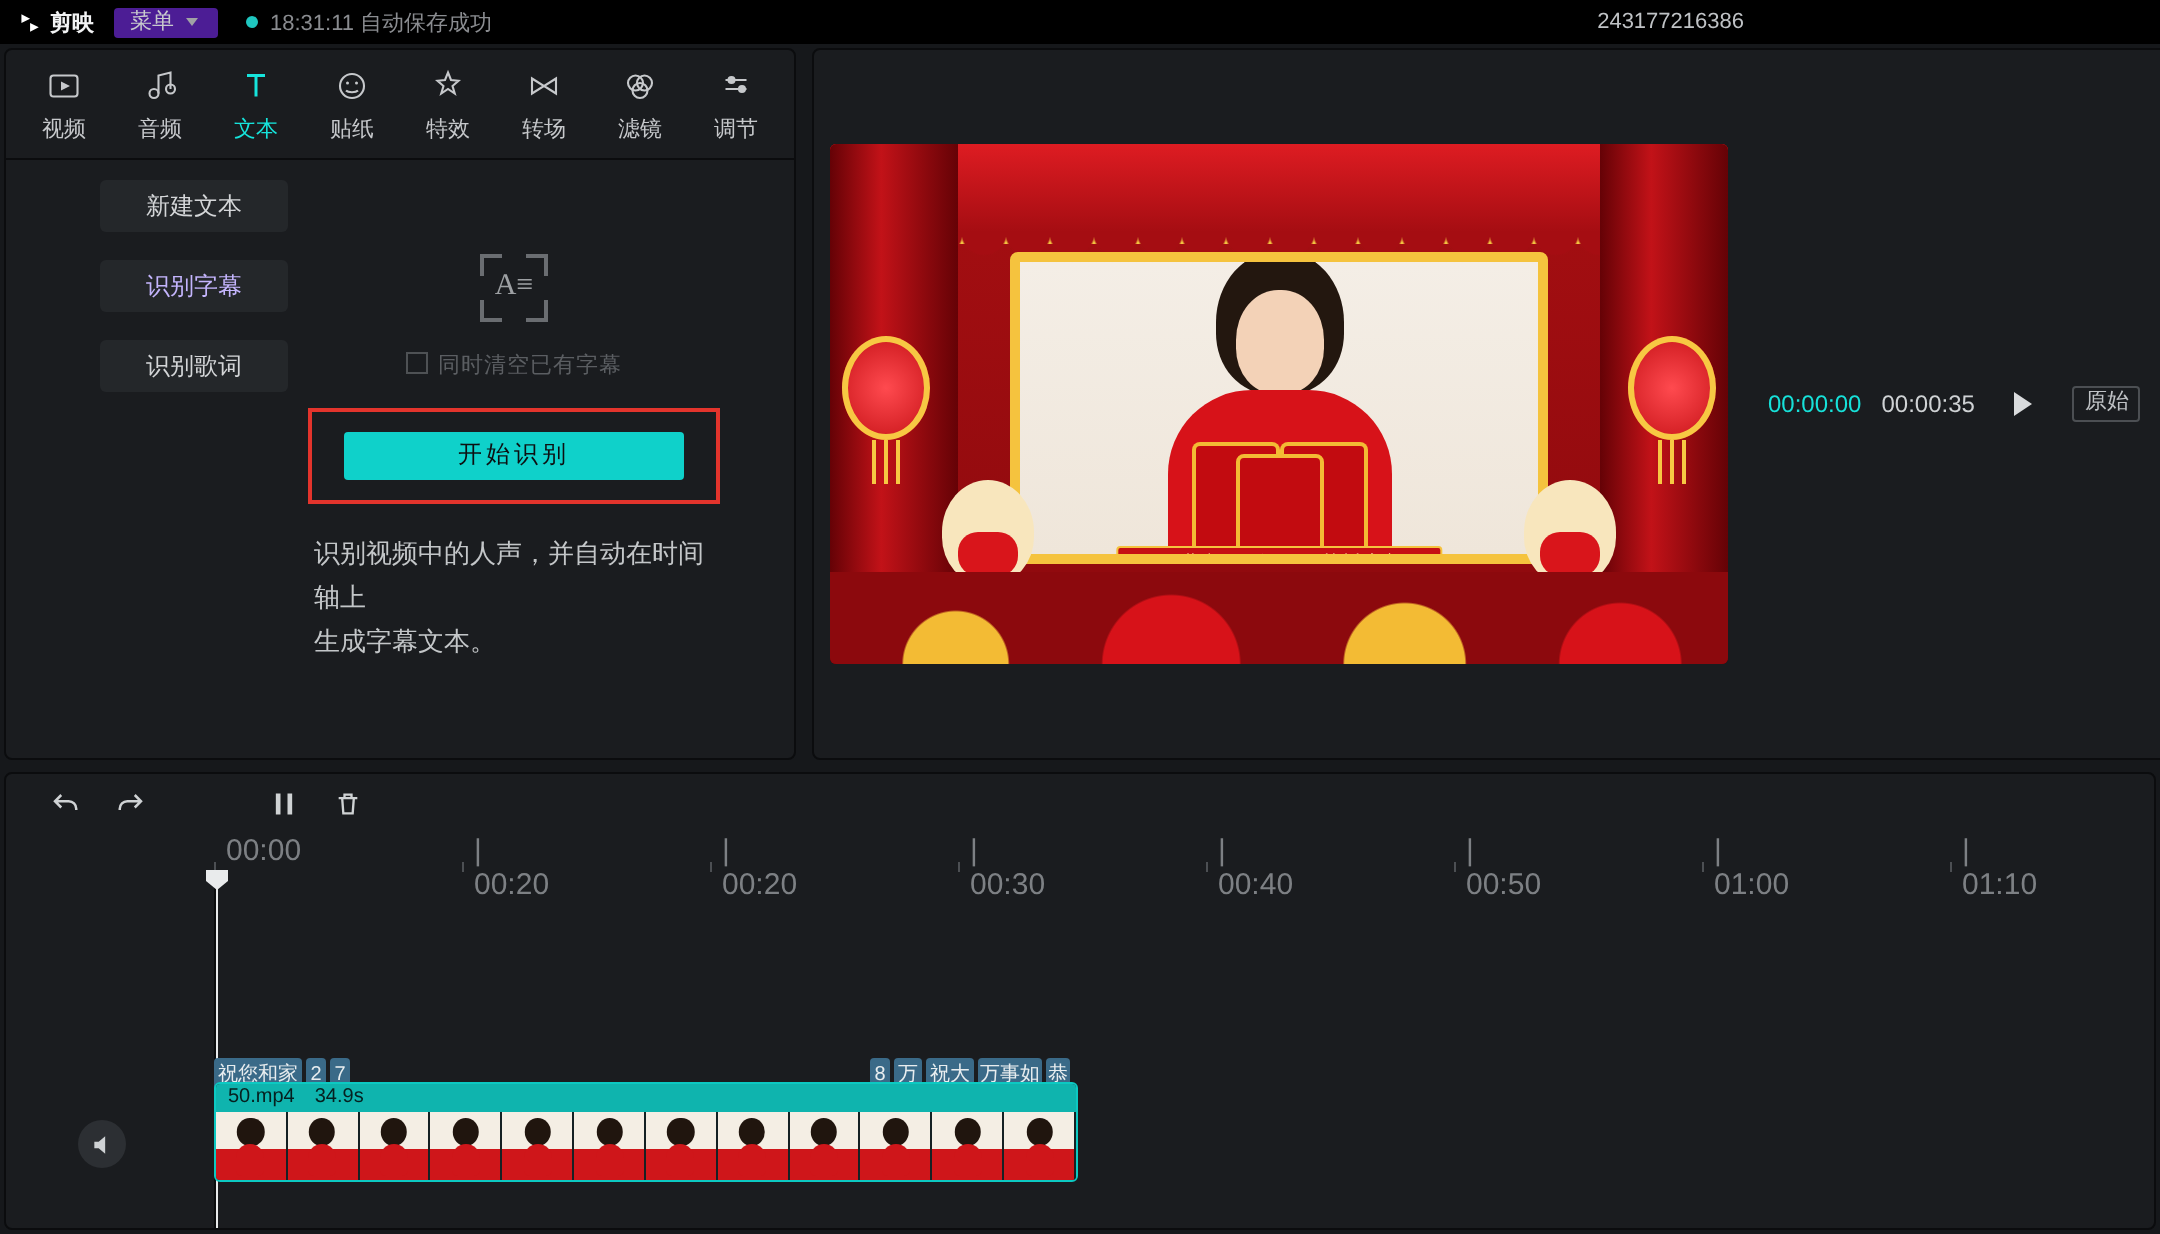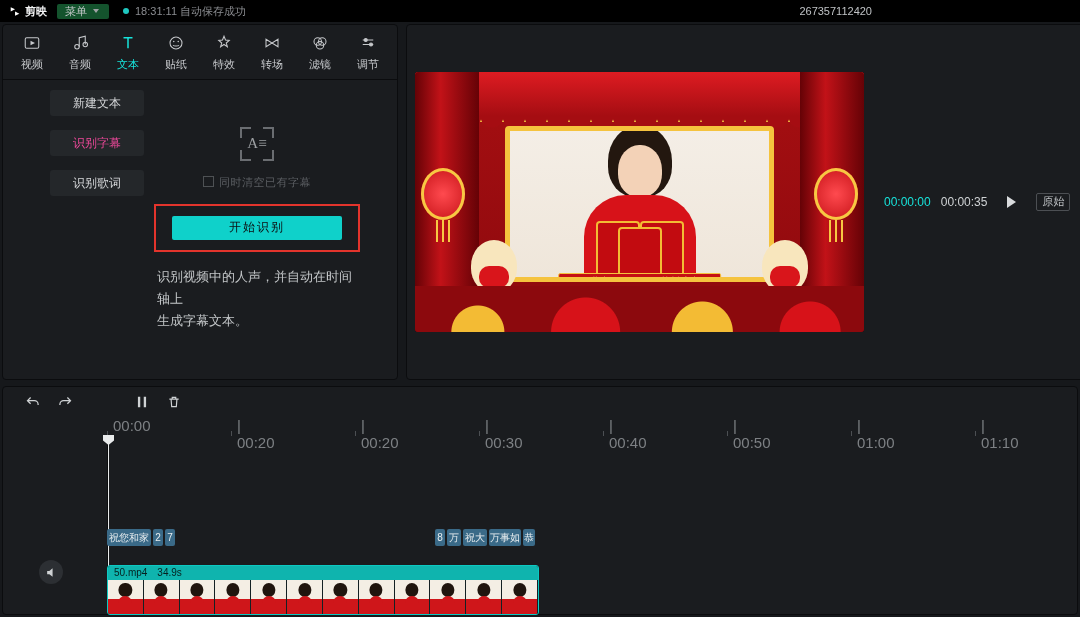--- a/index.html
+++ b/index.html
@@ -1,42 +1,42 @@
 <!DOCTYPE html>
 <html><head>
 <meta charset="utf-8">
 <style>
   html,body{margin:0;padding:0;background:#0f1114;color:#cfd2d4;font-family:"Microsoft YaHei","PingFang SC",sans-serif;font-size:12px;overflow:hidden;}
   .app{width:1080px;height:617px;background:#16181b;display:flex;flex-direction:column;position:relative;}
   
   .titlebar{height:22px;background:#000;display:flex;align-items:center;padding:0 8px;font-size:11px;color:#9a9ca0;}
   .titlebar .logo{color:#f2f3f4;font-weight:600;margin-right:10px;display:flex;align-items:center;gap:4px;}
   .titlebar .logo svg{width:13px;height:13px;}
-  .titlebar .menu-btn{background:#14532d;color:#c8cacd;padding:0 10px 0 8px;height:15px;line-height:15px;border-radius:2px;margin-right:14px;display:flex;align-items:center;gap:6px;cursor:pointer;}
+  .titlebar .menu-btn{background:#4c1d95;color:#c8cacd;padding:0 10px 0 8px;height:15px;line-height:15px;border-radius:2px;margin-right:14px;display:flex;align-items:center;gap:6px;cursor:pointer;}
   .titlebar .menu-btn .tri{width:0;height:0;border-left:3px solid transparent;border-right:3px solid transparent;border-top:4px solid #a0a2a5;}
   .titlebar .rec-dot{width:6px;height:6px;border-radius:50%;background:#1fc7c0;margin-right:6px;}
   .titlebar .autosave{color:#8a8c90;}
   .titlebar .spacer{flex:1;}
   .titlebar .project{color:#bfc2c5;}
   
   .upper{display:flex;height:360px;}
   .panel{background:#1a1c1f;border:1px solid #0b0c0e;border-radius:4px;align-items:center;}
   .left-panel{width:548px;margin:2px 4px 2px 2px;display:flex;flex-direction:column;}
   .right-panel{flex:1;margin:2px 2px 2px 4px;display:flex;position:relative;}
   
   .media-tabs{height:54px;display:flex;align-items:center;gap:2px;padding:0 6px;border-bottom:1px solid #0b0c0e;}
   .mtab{width:46px;display:flex;flex-direction:column;align-items:center;gap:4px;color:#c6c8cb;font-size:11px;cursor:pointer;}
   .mtab.active{color:#16e4dc;}
   .mtab .ico{width:20px;height:20px;display:flex;align-items:center;justify-content:center;}
   .mtab .ico svg{width:18px;height:18px;stroke:currentColor;fill:none;stroke-width:1.4;}
   
   .left-body{flex:1;display:flex;}
   .side-list{width:94px;padding:10px 10px;display:flex;flex-direction:column;gap:14px;}
   .side-item{height:26px;line-height:26px;text-align:center;border-radius:3px;background:#24272a;color:#d4d6d8;font-size:12px;cursor:pointer;}
-  .side-item.active{color:#ec4899;}
+  .side-item.active{color:#c4b5fd;}
   .center-area{flex:1;display:flex;flex-direction:column;align-items:center;justify-content:center;gap:14px;}
   .glyph-box{width:34px;height:34px;position:relative;color:#5c5f63;}
   .glyph-box .corner{position:absolute;width:9px;height:9px;border:2px solid #6a6d71;}
   .glyph-box .tl{top:0;left:0;border-right:none;border-bottom:none;}
   .glyph-box .tr{top:0;right:0;border-left:none;border-bottom:none;}
   .glyph-box .bl{bottom:0;left:0;border-right:none;border-top:none;}
   .glyph-box .br{bottom:0;right:0;border-left:none;border-top:none;}
   .glyph-box .a{position:absolute;inset:0;display:flex;align-items:center;justify-content:center;font-size:15px;color:#9da0a3;font-family:serif;}
   .hint{color:#5b5e62;font-size:11px;letter-spacing:0.5px;}
   .hint .sq{display:inline-block;width:9px;height:9px;border:1px solid #4e5154;margin-right:5px;vertical-align:-1px;}
@@ -85,21 +85,21 @@
   .tl-tools .ico{cursor:pointer;}
   .ruler{height:20px;position:relative;margin-left:104px;color:#7d8084;font-size:15px;}
   .ruler .tick{position:absolute;top:0;}
   .ruler .tick:before{content:"";position:absolute;left:0;top:14px;width:1px;height:5px;background:#4c4f53;}
   .tracks{flex:1;position:relative;margin-left:0;}
   .track-gutter{position:absolute;left:0;top:0;bottom:0;width:104px;border-right:1px solid #0b0c0d;}
   .mute-btn{position:absolute;left:36px;bottom:30px;width:24px;height:24px;border-radius:50%;background:#2c2f33;display:flex;align-items:center;justify-content:center;color:#cfd2d4;cursor:pointer;font-size:12px;}
   .lane{position:absolute;left:104px;right:12px;}
   .subtitle-lane{top:92px;height:17px;}
   .sub-chip{position:absolute;top:0;height:17px;background:#3a6a88;border-radius:2px;color:#e8edef;font-size:10px;line-height:17px;text-align:center;overflow:hidden;white-space:nowrap;cursor:pointer;}
-  .video-lane{top:128px;height:48px;}
+  .video-lane{top:104px;height:48px;}
   .video-clip{position:absolute;left:0;top:0;height:48px;background:#203338;border-radius:3px;overflow:hidden;border:1px solid #0cc9c2;cursor:pointer;}
   .clip-head{height:14px;background:#0fb4ae;color:#06201f;font-size:10px;line-height:14px;padding:0 6px;display:flex;gap:10px;}
   .thumbs{position:absolute;top:14px;left:0;right:0;bottom:0;display:flex;}
   .thumbs .th{flex:1;background:linear-gradient(#f4eee4 55%,#cf161a 55%);position:relative;border-right:1px solid #152124;}
   .thumbs .th:before{content:"";position:absolute;left:50%;top:8%;transform:translateX(-50%);width:38%;height:42%;background:#20150e;border-radius:50%;}
   .thumbs .th:after{content:"";position:absolute;left:30%;right:30%;bottom:6%;top:48%;background:#cf161a;border-radius:10px 10px 4px 4px;}
   .playhead{position:absolute;top:0;bottom:0;width:1px;background:#e9ebec;}
   .playhead:before{content:"";position:absolute;top:-2px;left:-5px;width:11px;height:10px;background:#e9ebec;clip-path:polygon(0 0,100% 0,100% 55%,50% 100%,0 55%);}  
   svg{display:block;}
 </style>
@@ -115,21 +115,21 @@
         </svg>
       <span>剪映</span>
     </span>
     <span class="menu-btn">
       <span>菜单</span>
       <span class="tri"></span>
     </span>
     <span class="rec-dot"></span>
     <span class="autosave">18:31:11 自动保存成功</span>
     <span class="spacer"></span>
-    <span class="project">267357112420</span>
+    <span class="project">243177216386</span>
     <span style="width:200px"></span>
   </div>
 
   <div class="upper">
 
     <div class="panel left-panel">
       <div class="media-tabs" id="media-tabs">
           <div class="mtab">
             <span class="ico">
               <svg viewBox="0 0 24 24">

